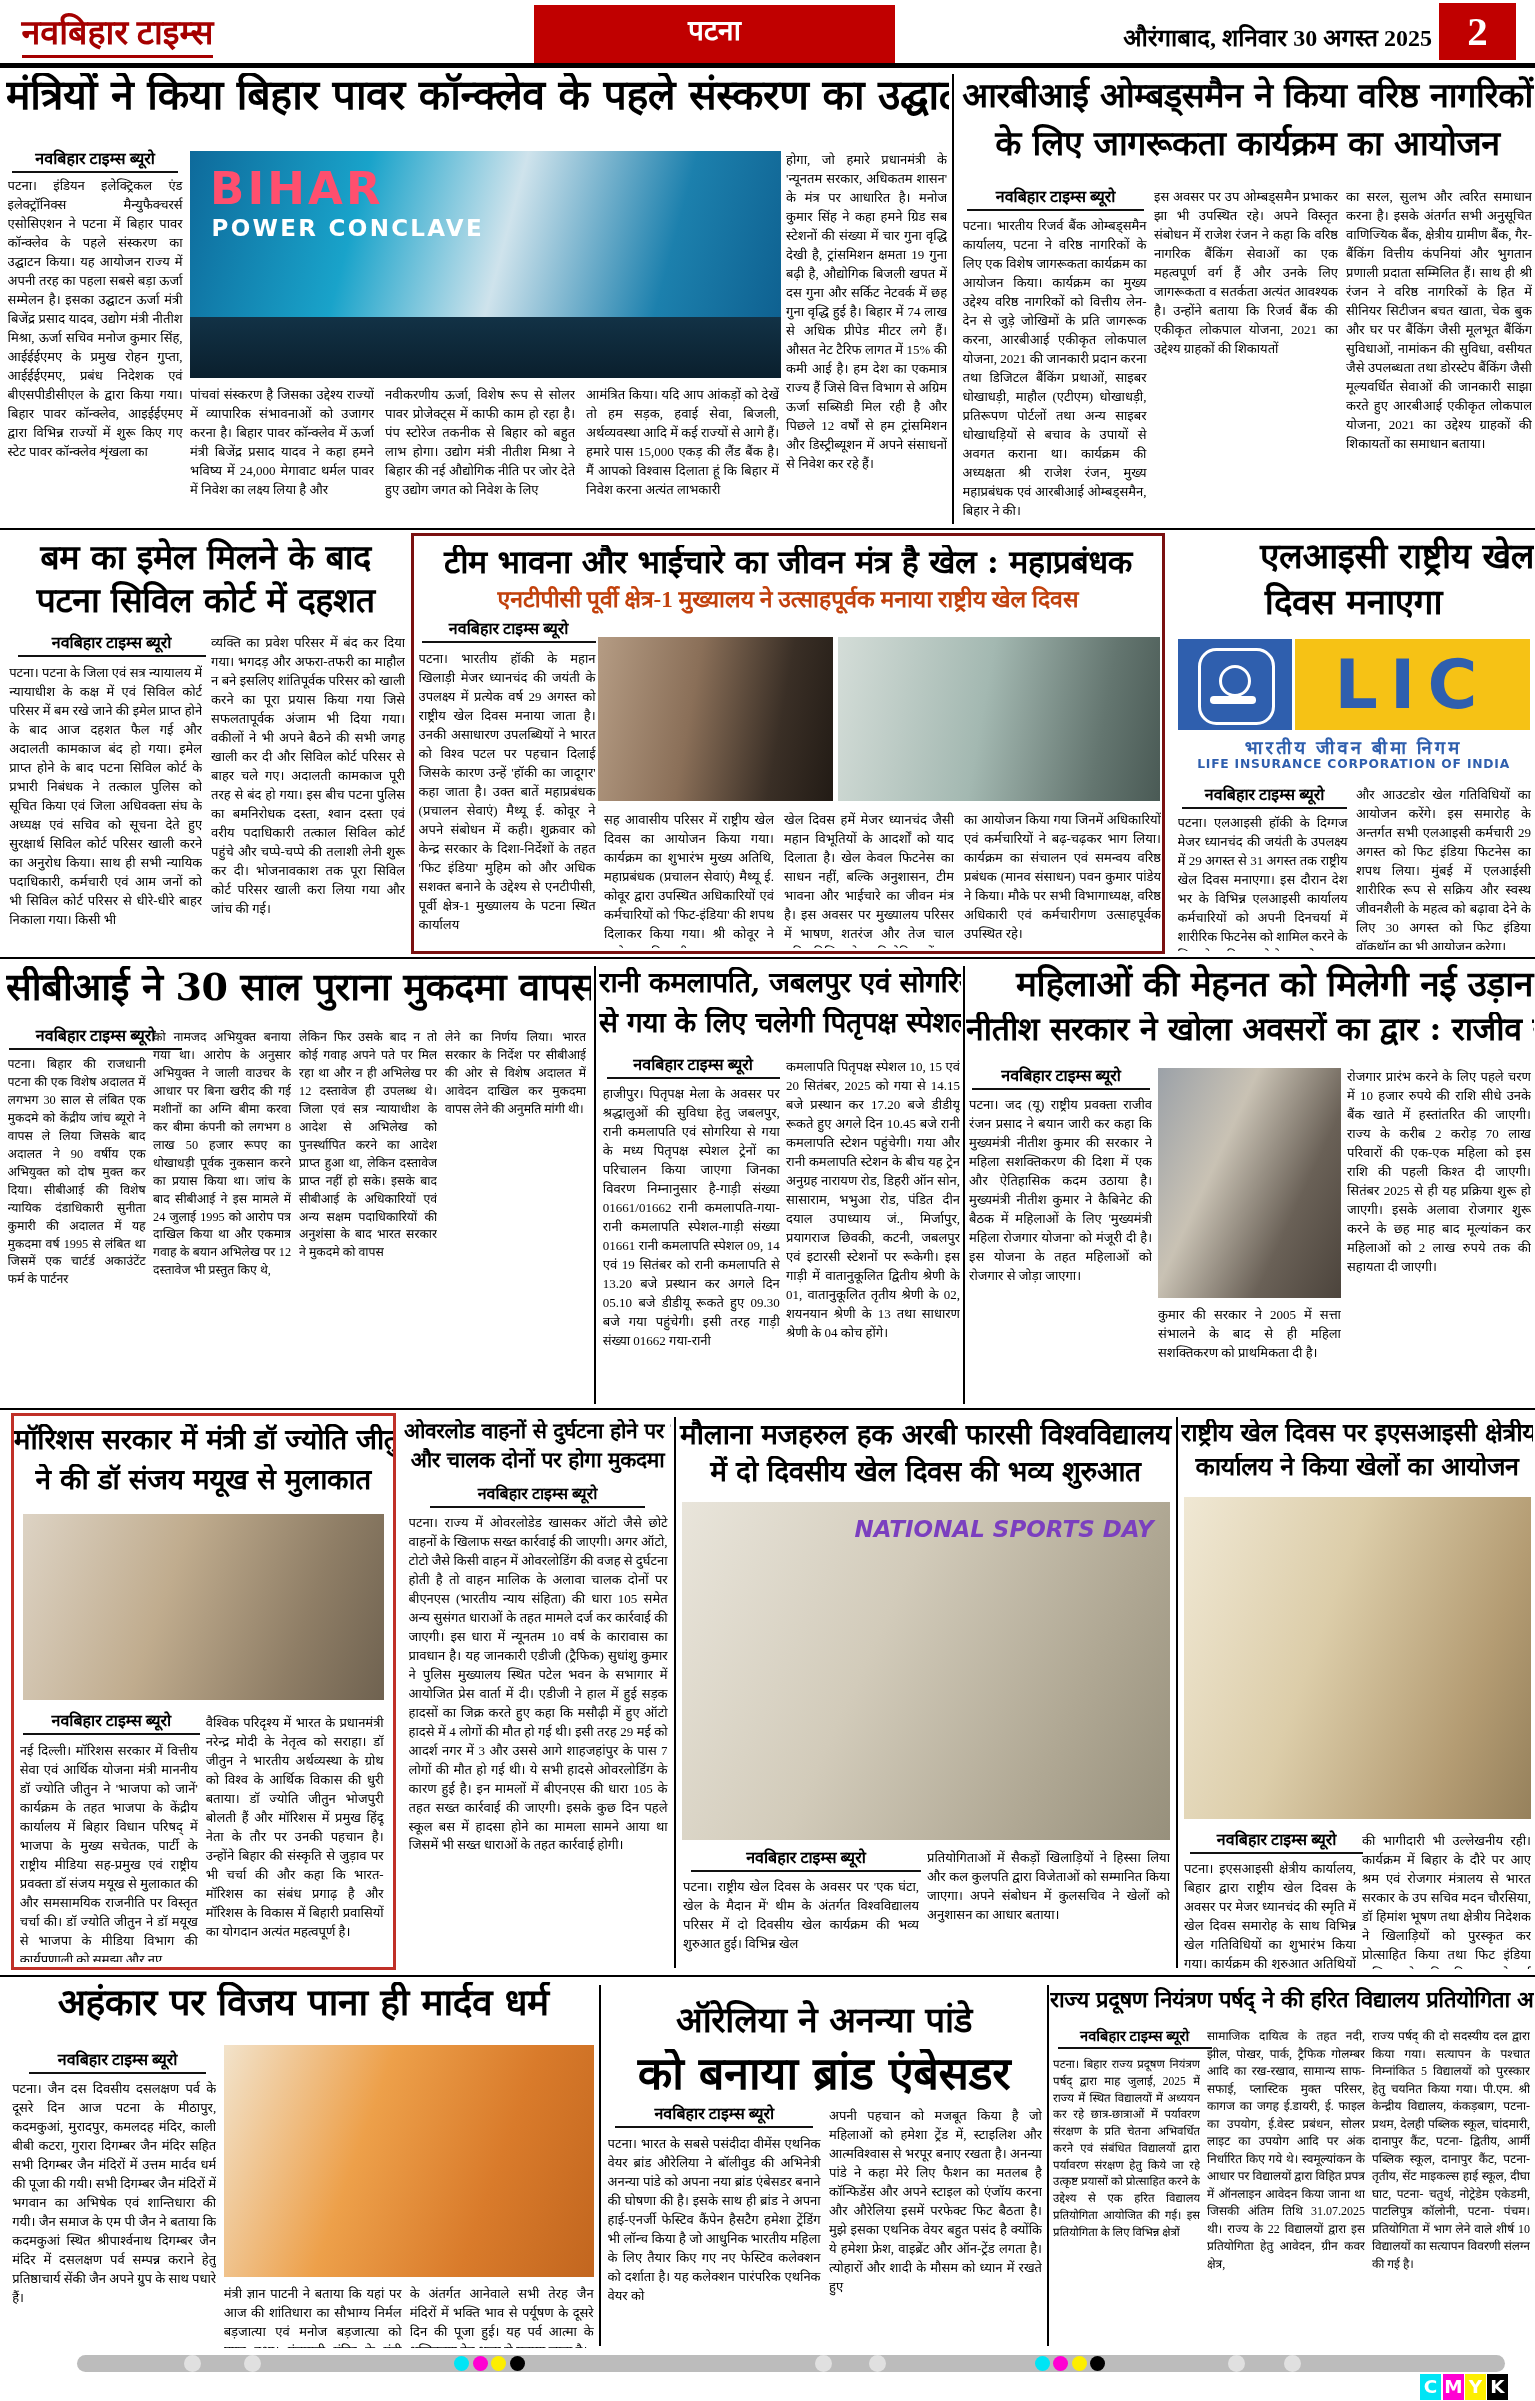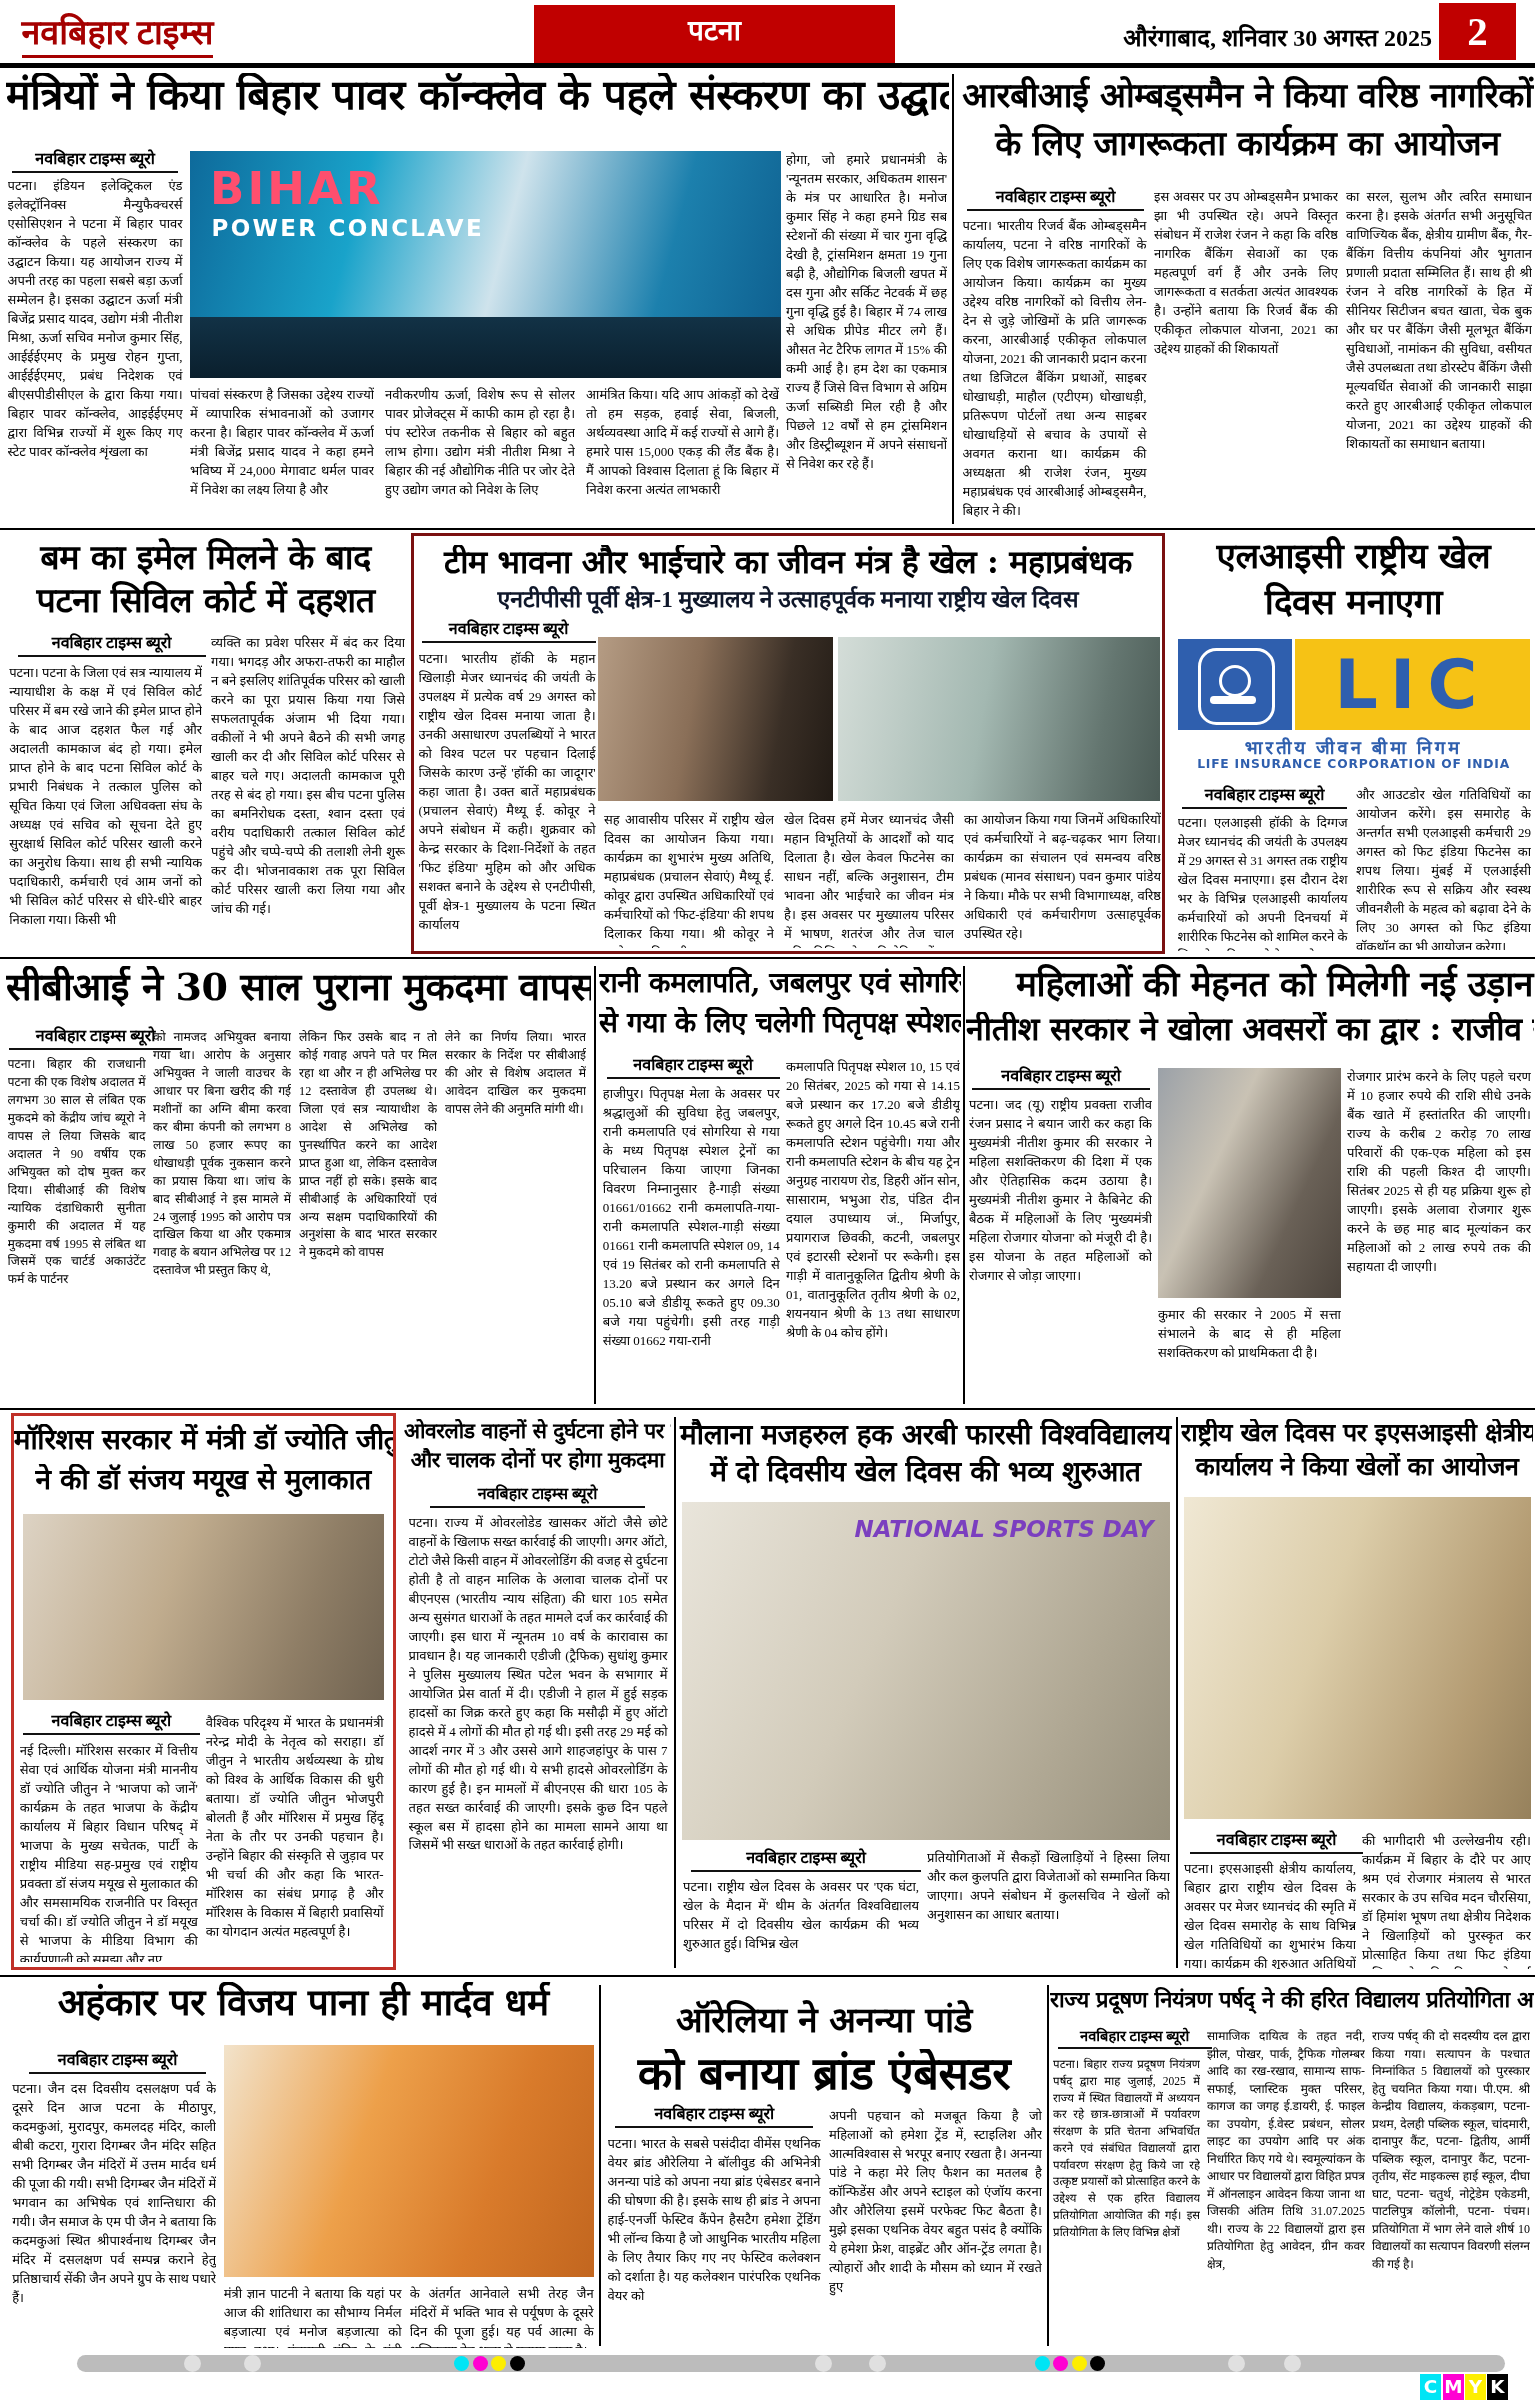--- a/index.html
+++ b/index.html
@@ -1,21 +1,21 @@
 <!DOCTYPE html>
 <html lang="hi" style="font-size:12.3px"><head>
 <meta charset="utf-8">
 <style>
   html,body{margin:0;padding:0;background:#777;}
   #page{position:relative;width:1535px;height:2401px;background:#ffffff;color:#000;
         font-family:"Liberation Serif","DejaVu Serif",serif;overflow:hidden;}
   .abs{position:absolute;}
   .hl{font-weight:bold;text-align:center;line-height:1.12;overflow:hidden;white-space:nowrap;
       font-family:"DejaVu Serif","Liberation Serif",serif;letter-spacing:-0.4px;}
-  .sub{font-weight:bold;text-align:center;color:#0f172a;overflow:hidden;white-space:nowrap;}
+  .sub{font-weight:bold;text-align:center;color:#c2410c;overflow:hidden;white-space:nowrap;}
   .byline{font-weight:bold;text-align:center;font-size:16px;border-bottom:2.3px solid #111;
           padding-bottom:2.3px;overflow:hidden;white-space:nowrap;}
   .col{font-size:13px;line-height:1.46;text-align:justify;overflow:hidden;}
   .photo{overflow:hidden;position:absolute;}
   .vline{width:1.5px;background:#000;}
   .hline{height:1.5px;background:#000;}
   .redbox{background:#c00000;color:#fff;font-weight:bold;text-align:center;}
   .box{position:absolute;box-sizing:border-box;}
   .dot{position:absolute;border-radius:50%;}
   .cmyk-block{position:absolute;width:21px;height:26px;color:#fff;font-family:"DejaVu Sans",sans-serif;
@@ -75,21 +75,21 @@
     <div class="abs byline" style="left:7.7px;top:81px;width:174px;">नवबिहार टाइम्स ब्यूरो</div>
     <div class="abs col" style="left:4.6px;top:114px;width:177px;height:298px;">पटना। भारतीय हॉकी के महान खिलाड़ी मेजर ध्यानचंद की जयंती के उपलक्ष्य में प्रत्येक वर्ष 29 अगस्त को राष्ट्रीय खेल दिवस मनाया जाता है। उनकी असाधारण उपलब्धियों ने भारत को विश्व पटल पर पहचान दिलाई जिसके कारण उन्हें 'हॉकी का जादूगर' कहा जाता है। उक्त बातें महाप्रबंधक (प्रचालन सेवाएं) मैथ्यू ई. कोवूर ने अपने संबोधन में कही। शुक्रवार को केन्द्र सरकार के दिशा-निर्देशों के तहत 'फिट इंडिया' मुहिम को और अधिक सशक्त बनाने के उद्देश्य से एनटीपीसी, पूर्वी क्षेत्र-1 मुख्यालय के पटना स्थित कार्यालय</div>
     <div class="photo" style="left:184px;top:101px;width:235px;height:164px;background:linear-gradient(100deg,#b59c84 0%,#8a6f58 40%,#3a2f26 75%,#221b15 100%);"></div>
     <div class="photo" style="left:424px;top:101px;width:322px;height:164px;background:linear-gradient(100deg,#d4ddd8 0%,#a3b8b1 45%,#647670 80%,#4a5a55 100%);"></div>
     <div class="abs col" style="left:190px;top:275px;width:170px;height:137px;">सह आवासीय परिसर में राष्ट्रीय खेल दिवस का आयोजन किया गया। कार्यक्रम का शुभारंभ मुख्य अतिथि, महाप्रबंधक (प्रचालन सेवाएं) मैथ्यू ई. कोवूर द्वारा उपस्थित अधिकारियों एवं कर्मचारियों को 'फिट-इंडिया' की शपथ दिलाकर किया गया। श्री कोवूर ने आगे कहा कि राष्ट्रीय</div>
     <div class="abs col" style="left:370px;top:275px;width:170px;height:137px;">खेल दिवस हमें मेजर ध्यानचंद जैसी महान विभूतियों के आदर्शों को याद दिलाता है। खेल केवल फिटनेस का साधन नहीं, बल्कि अनुशासन, टीम भावना और भाईचारे का जीवन मंत्र है। इस अवसर पर मुख्यालय परिसर में भाषण, शतरंज और तेज चाल सहित विभिन्न खेल प्रतियोगिताओं</div>
     <div class="abs col" style="left:550px;top:275px;width:197px;height:137px;">का आयोजन किया गया जिनमें अधिकारियों एवं कर्मचारियों ने बढ़-चढ़कर भाग लिया। कार्यक्रम का संचालन एवं समन्वय वरिष्ठ प्रबंधक (मानव संसाधन) पवन कुमार पांडेय ने किया। मौके पर सभी विभागाध्यक्ष, वरिष्ठ अधिकारी एवं कर्मचारीगण उत्साहपूर्वक उपस्थित रहे।</div>
   </div>
 
   <div class="abs" style="left:1173px;top:533px;width:361px;height:421px;">
-    <div class="abs hl" style="left:0;top:3.1px;width:361px;font-size:35px;height:45px;">एलआइसी राष्ट्रीय खेल</div>
+    <div class="abs hl" style="left:0;top:3.1px;width:361px;font-size:35px;height:45px;text-align:right;">एलआइसी राष्ट्रीय खेल</div>
     <div class="abs hl" style="left:0;top:49px;width:361px;font-size:35px;height:45px;">दिवस मनाएगा</div>
     <div class="abs" style="left:4.6px;top:106px;width:352px;height:137px;">
       <div class="abs" style="left:0;top:0;width:114px;height:91px;background:#2f5fae;">
         <div class="abs" style="left:20px;top:9.2px;width:71px;height:71px;border:3.8px solid #fff;border-radius:18.4px;">
           <div class="abs" style="left:18.4px;top:14px;width:26px;height:26px;border:3.8px solid #fff;border-radius:50%;"></div>
           <div class="abs" style="left:9.2px;top:45px;width:46px;height:7.7px;background:#fff;border-radius:3.8px;"></div>
         </div>
       </div>
       <div class="abs" style="left:117px;top:0;width:235px;height:91px;background:#f6c215;">
         <div class="abs" style="left:0;top:4.6px;width:235px;text-align:center;font-family:'DejaVu Sans',sans-serif;font-weight:bold;font-size:68px;color:#2f5fae;letter-spacing:12.3px;line-height:81px;">LIC</div>

